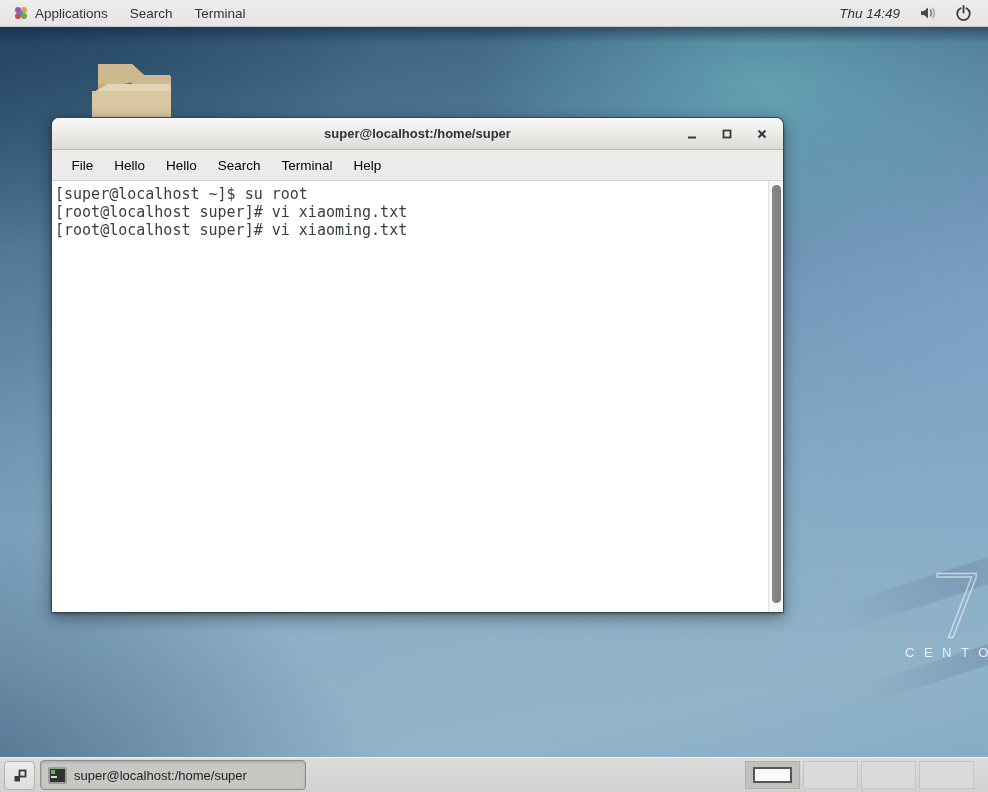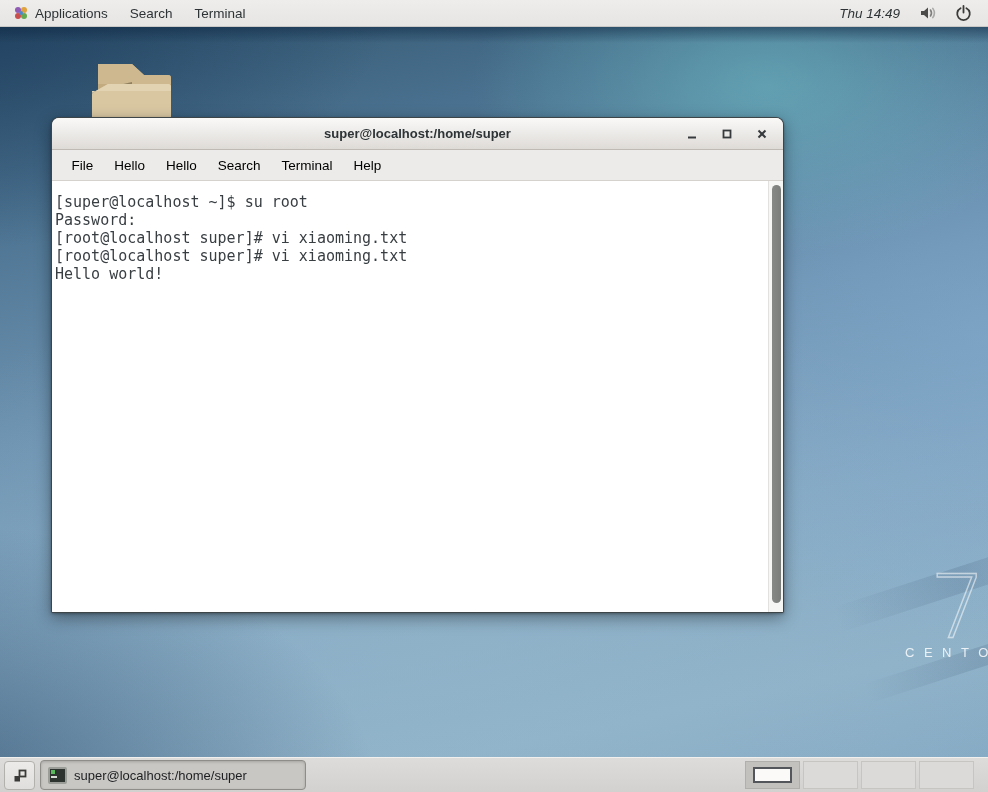--- a/index.html
+++ b/index.html
@@ -52,21 +52,21 @@
     display:flex; align-items:center; justify-content:center; }
   .title-text { font-size:13px; font-weight:bold; color:#2e3436; }
   .win-controls { position:absolute; right:10px; top:0; height:100%; display:flex; align-items:center; gap:13px; }
   .win-btn { width:22px; height:22px; display:flex; align-items:center; justify-content:center; cursor:default; }
 
   .menubar { height:31px; background:#ecebe9; border-bottom:1px solid #d5d2ce;
     display:flex; align-items:center; padding-left:9px; font-size:13.5px; color:#000000; }
   .menubar .mitem { padding:0 10.5px; height:100%; display:flex; align-items:center; }
 
   .term-area { position:relative; flex:1; background:#ffffff; border-radius:0 0 1px 1px; overflow:hidden; }
-  .term-text { position:absolute; left:3px; top:12px; right:18px;
+  .term-text { position:absolute; left:3px; top:4px; right:18px;
     font-family:"DejaVu Sans Mono","Liberation Mono",monospace;
     font-size:15px; line-height:18px; color:#383e42; }
   .term-line { white-space:pre; }
   .scrollbar { position:absolute; top:0; right:0; width:15px; bottom:0;
     background:#f6f6f5; border-left:1px solid #e2e1df; }
   .scroll-thumb { position:absolute; left:3px; top:4px; width:9px; bottom:9px;
     background:linear-gradient(90deg,#868985,#7a7d79); border-radius:5px; }
 
   
   .taskbar { position:absolute; left:0; top:757px; width:988px; height:35px;
@@ -171,24 +171,22 @@
       <div class="mitem">Hello</div>
       <div class="mitem">Hello</div>
       <div class="mitem">Search</div>
       <div class="mitem">Terminal</div>
       <div class="mitem">Help</div>
     </div>
 
     <div class="term-area">
       <div class="term-text">
         <div class="term-line">[super@localhost ~]$ su root</div>
-        <div class="term-line">Password:</div>
         <div class="term-line">[root@localhost super]# vi xiaoming.txt</div>
         <div class="term-line">[root@localhost super]# vi xiaoming.txt</div>
-        <div class="term-line">Hello world!</div>
       </div>
       <div class="scrollbar">
         <div class="scroll-thumb"></div>
       </div>
     </div>
   </div>
 
   <div class="taskbar">
     <div class="wl-btn">
       <svg width="16" height="16" viewBox="0 0 16 16">

